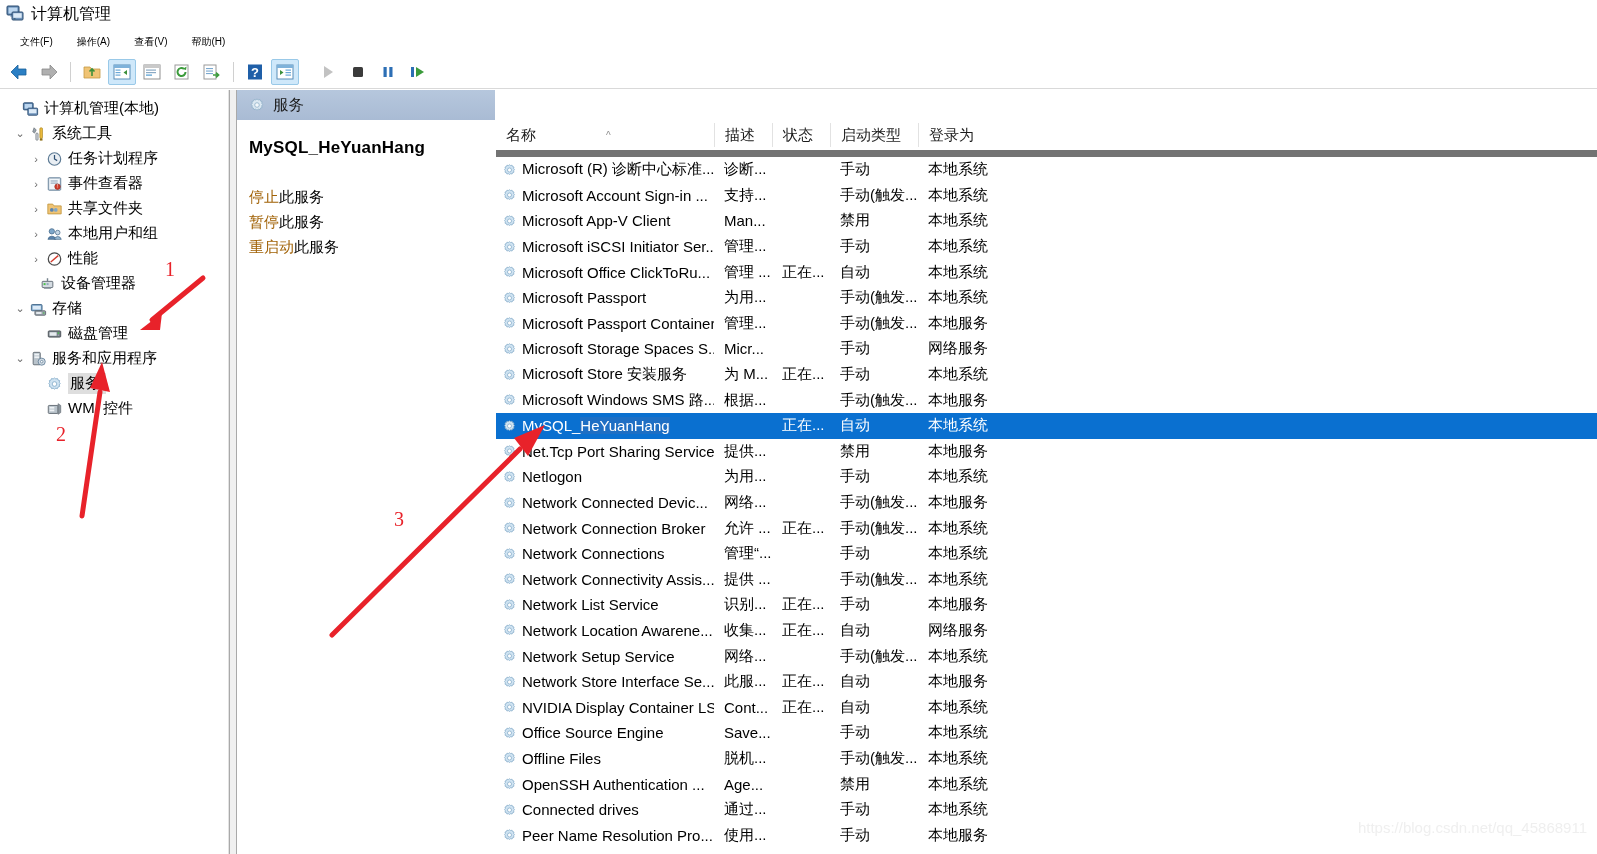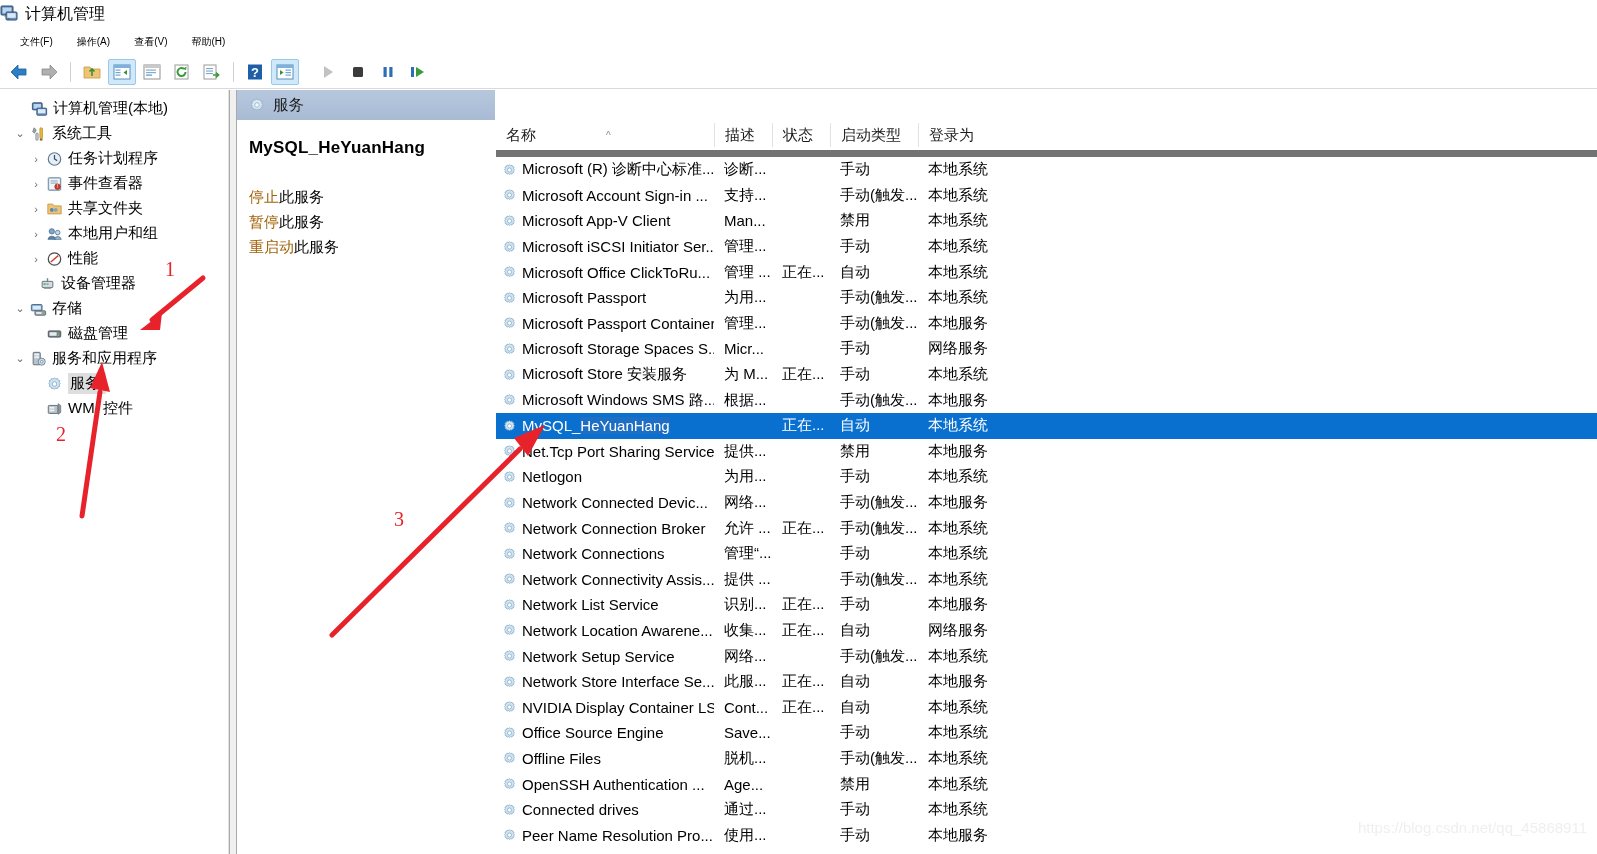--- a/index.html
+++ b/index.html
@@ -13,21 +13,21 @@
     color: #000000;
     overflow: hidden;
     position: relative;
   }
 
   
   #titlebar {
     height: 28px;
     display: flex;
     align-items: center;
-    padding-left: 0;
+    padding-left: 6px;
     background: #ffffff;
   }
   #titlebar .app-icon { margin-right: 7px; display:block; }
   #titlebar .app-title {
     font-size: 16px;
     color: #000;
   }
 
   
   #menubar {
@@ -383,21 +383,21 @@
         <rect x="2" y="3" width="3" height="10" fill="#2d6fb5"></rect>
         <path d="M7 3 L15 8 L7 13 Z" fill="#3b9b3b"></path>
       </svg>
   </div>
 </div>
 
 <div id="main">
 
   <div id="tree-pane">
 
-    <div class="tree-row" style="padding-left:13px">
+    <div class="tree-row" style="padding-left:4px">
       <span class="twisty"></span>
       <span class="tree-ico">
         <svg width="17" height="16" viewBox="0 0 18 18">
           <rect x="1" y="2" width="11" height="8" rx="1" fill="#5b83ad" stroke="#2e4f73"></rect>
           <rect x="2.4" y="3.4" width="8.2" height="5.2" fill="#bcd6ef"></rect>
           <rect x="6" y="8" width="11" height="8" rx="1" fill="#6f93bb" stroke="#2e4f73"></rect>
           <rect x="7.3" y="9.2" width="8.4" height="4.6" fill="#dceaf7"></rect>
         </svg>
       </span>
       <span class="tree-label">计算机管理(本地)</span>

